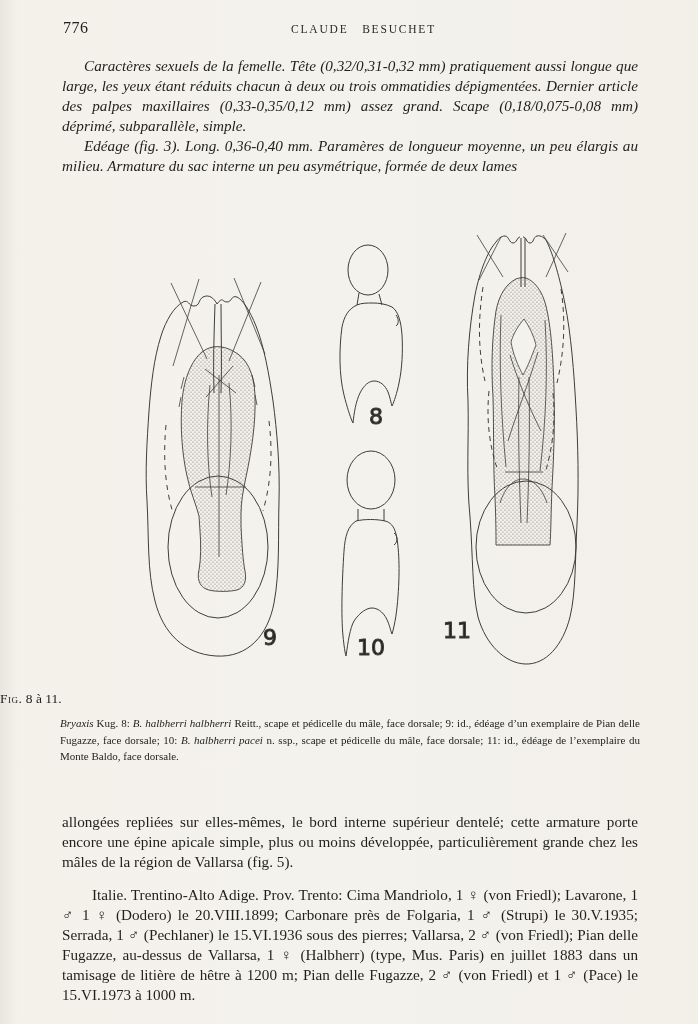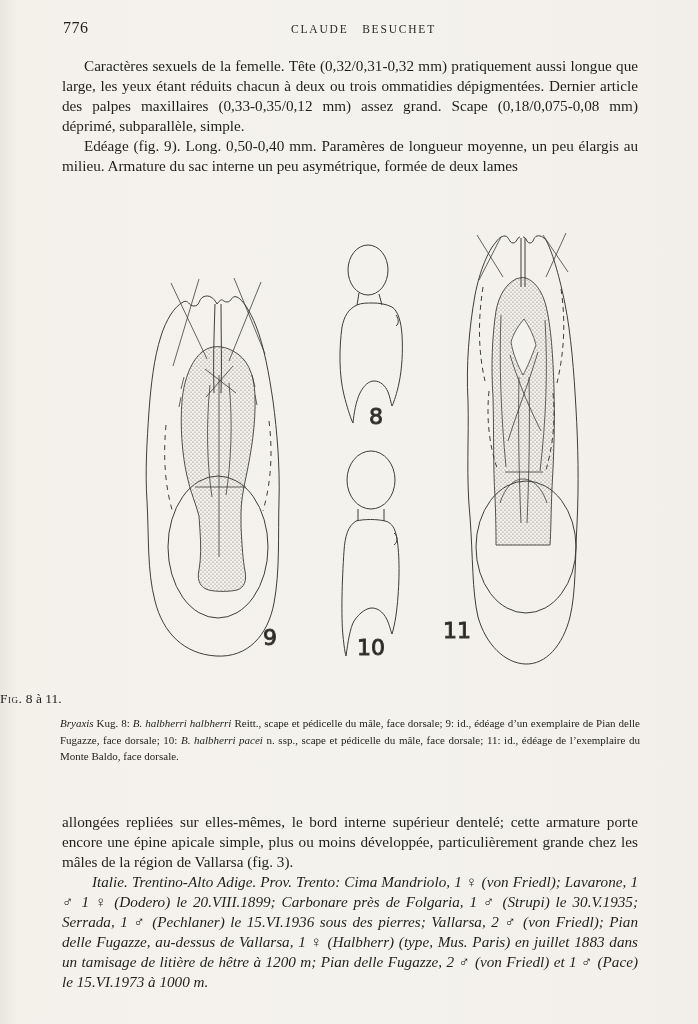--- a/index.html
+++ b/index.html
@@ -10,42 +10,42 @@
     color:#201f1b;
     padding-left:29px;
   }
   .pagenum{position:absolute;left:63px;top:19px;font-size:16px;letter-spacing:.5px;}
   .runhead{position:absolute;left:0;right:0;top:23px;text-align:center;
     font-size:11.5px;letter-spacing:1.8px;word-spacing:9px;color:#2a2925;}
   .textblock{position:absolute;left:62px;width:576px;font-size:15.2px;line-height:20px;
     text-align:justify;}
   .textblock p{margin:0;text-indent:22px;}
   .textblock p.noindent{text-indent:0;}
-  .textblock p.wideindent{text-indent:30px;font-style:italic;}
-  #upper-text{top:56px;}
+  .textblock p.wideindent{text-indent:30px;margin-top:13px;}
+  #upper-text{top:56px;font-style:italic;}
   #lower-text{top:812px;}
   .figure-svg{position:absolute;left:0;top:225px;}
   .fig-label{font-family:"DejaVu Sans","Liberation Sans",sans-serif;font-size:22px;fill:#262520;}
   .caption{position:absolute;left:0;right:26px;top:691px;font-size:13.5px;color:#24231f;}
   .caption .sc{font-variant:small-caps;letter-spacing:.5px;}
   .legend{position:absolute;left:60px;width:580px;top:715px;font-size:11px;line-height:16.5px;
     text-align:justify;color:#24231f;}
   .legend .it{font-style:italic;}
 </style>
 </head>
 <body>
 
 <div class="page">
 
   <div class="pagenum">776</div>
   <div class="runhead">CLAUDE BESUCHET</div>
 
   <div class="textblock" id="upper-text">
     <p>Caractères sexuels de la femelle. Tête (0,32/0,31-0,32 mm) pratiquement aussi longue que large, les yeux étant réduits chacun à deux ou trois ommatidies dépigmentées. Dernier article des palpes maxillaires (0,33-0,35/0,12 mm) assez grand. Scape (0,18/0,075-0,08 mm) déprimé, subparallèle, simple.</p>
-    <p>Edéage (fig. 9). Long. 0,50-0,40 mm. Paramères de longueur moyenne, un peu élargis au milieu. Armature du sac interne un peu asymétrique, formée de deux lames</p>
+    <p>Edéage (fig. 3). Long. 0,36-0,40 mm. Paramères de longueur moyenne, un peu élargis au milieu. Armature du sac interne un peu asymétrique, formée de deux lames</p>
   </div>
 
   <svg class="figure-svg" width="698" height="452" viewBox="0 0 698 452">
     <defs>
       <pattern id="stip" width="4" height="4" patternUnits="userSpaceOnUse">
         <circle cx="1" cy="1" r="0.55" fill="#55534b"></circle>
         <circle cx="3" cy="3" r="0.5" fill="#55534b"></circle>
       </pattern>
     </defs>
 
@@ -133,17 +133,17 @@
   <div class="caption">
     <span class="sc">Fig.</span>
     <span>8 à 11.</span>
   </div>
 
   <div class="legend">
     <span class="it">Bryaxis</span><span> Kug. 8: </span><span class="it">B. halbherri halbherri</span><span> Reitt., scape et pédicelle du mâle, face dorsale; 9: id., édéage d’un exemplaire de Pian delle Fugazze, face dorsale; 10: </span><span class="it">B. halbherri pacei</span><span> n. ssp., scape et pédicelle du mâle, face dorsale; 11: id., édéage de l’exemplaire du Monte Baldo, face dorsale.</span>
   </div>
 
   <div class="textblock" id="lower-text">
-    <p class="noindent">allongées repliées sur elles-mêmes, le bord interne supérieur dentelé; cette armature porte encore une épine apicale simple, plus ou moins développée, particulièrement grande chez les mâles de la région de Vallarsa (fig. 3).</p>
+    <p class="noindent">allongées repliées sur elles-mêmes, le bord interne supérieur dentelé; cette armature porte encore une épine apicale simple, plus ou moins développée, particulièrement grande chez les mâles de la région de Vallarsa (fig. 5).</p>
     <p class="wideindent">Italie. Trentino-Alto Adige. Prov. Trento: Cima Mandriolo, 1 ♀ (von Friedl); Lavarone, 1 ♂ 1 ♀ (Dodero) le 20.VIII.1899; Carbonare près de Folgaria, 1 ♂ (Strupi) le 30.V.1935; Serrada, 1 ♂ (Pechlaner) le 15.VI.1936 sous des pierres; Vallarsa, 2 ♂ (von Friedl); Pian delle Fugazze, au-dessus de Vallarsa, 1 ♀ (Halbherr) (type, Mus. Paris) en juillet 1883 dans un tamisage de litière de hêtre à 1200 m; Pian delle Fugazze, 2 ♂ (von Friedl) et 1 ♂ (Pace) le 15.VI.1973 à 1000 m.</p>
   </div>
 
 </div>
 
 </body></html>

